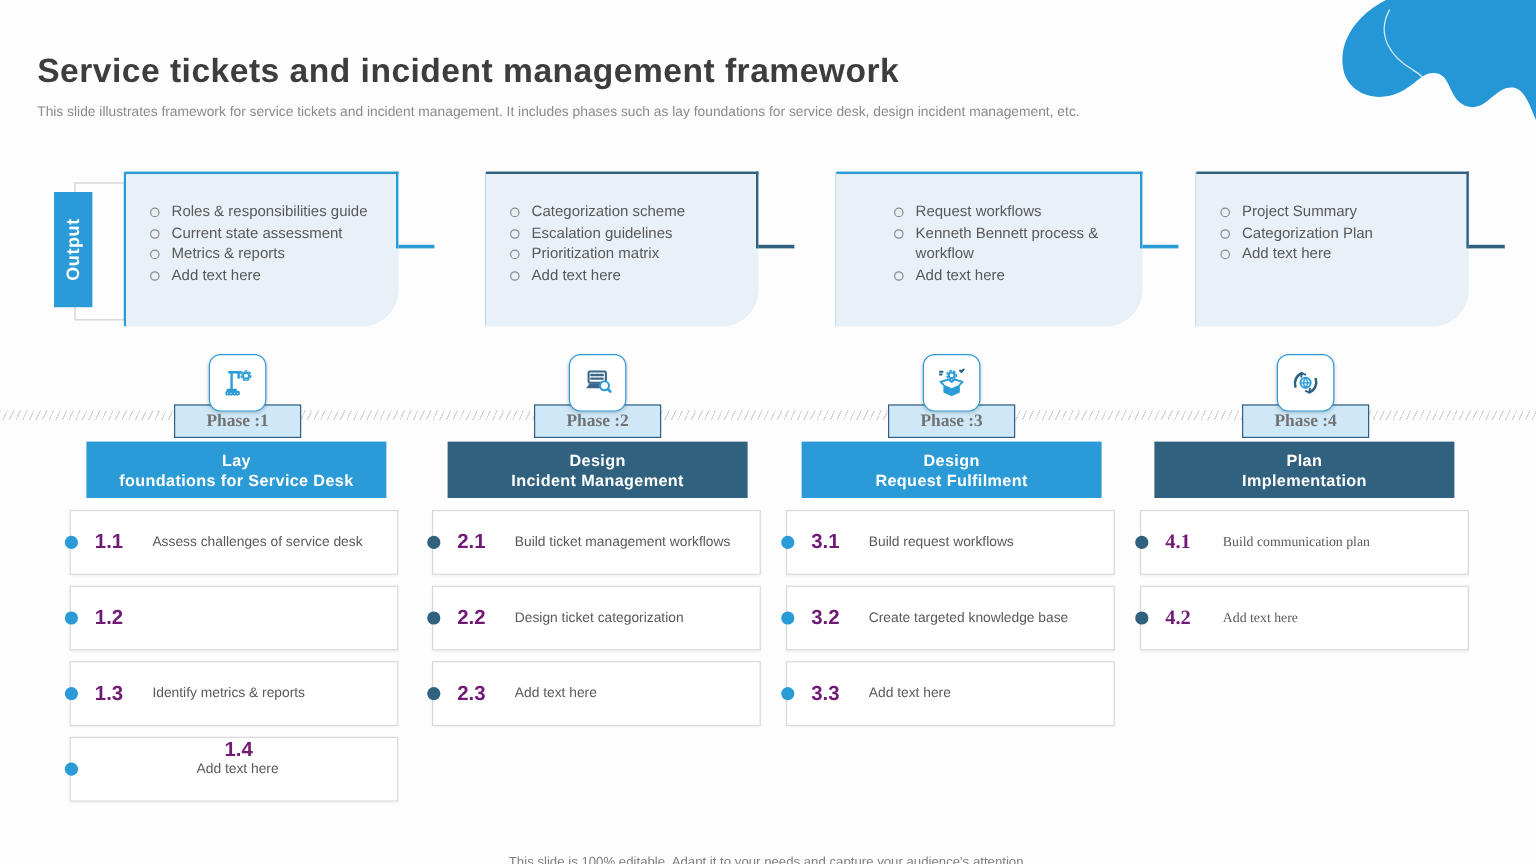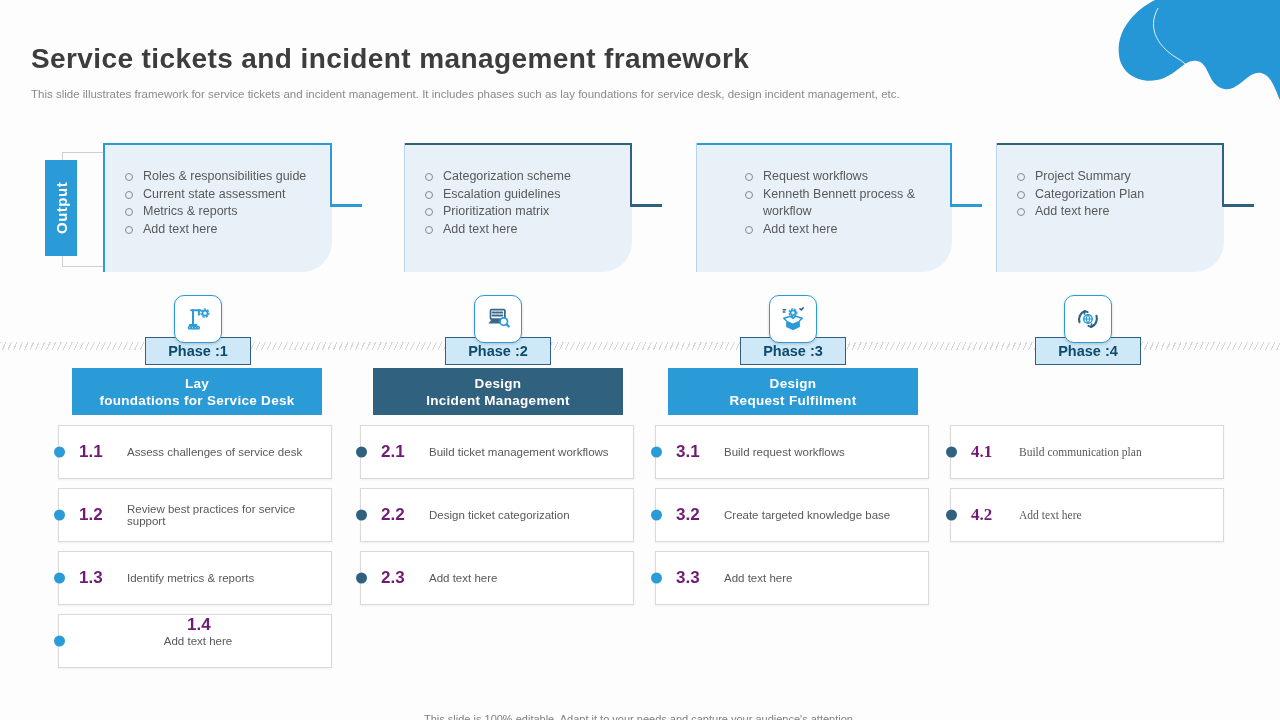--- a/index.html
+++ b/index.html
@@ -48,21 +48,21 @@
     background:#fff; border:1.6px solid #2b9bd7; border-radius:10px;
     box-shadow:0 1px 3px rgba(0,0,0,.18);
     display:flex; align-items:center; justify-content:center;
   }
   .picon.c0 { left:174px; } .picon.c1 { left:474px; } .picon.c2 { left:769px; } .picon.c3 { left:1064px; }
 
   .plabel {
     position:absolute; top:337px; width:104px; height:26px; z-index:1;
     background:#cfe8f7; border:1.5px solid #2f5f83;
     display:flex; align-items:center; justify-content:center;
-    font-weight:bold; font-size:14.5px; color:#0c4a6e;
+    font-weight:bold; font-size:14.5px; color:#737373;font-family:Liberation Serif, serif;
   }
   .plabel.c0 { left:145px; } .plabel.c1 { left:445px; } .plabel.c2 { left:740px; } .plabel.c3 { left:1035px; }
 
   .phead {
     position:absolute; top:368px; width:250px; height:47px;
     color:#fff; font-weight:bold; font-size:13.5px; line-height:17px; letter-spacing:.3px;
     text-align:center; display:flex; flex-direction:column; justify-content:center;
   }
   .phead.a-bright { background:#2b9bd7; } .phead.a-dark { background:#30617f; }
   .phead.c0 { left:72px; } .phead.c1 { left:373px; } .phead.c2 { left:668px; } .phead.c3 { left:962px; }
@@ -234,30 +234,33 @@
     <div>foundations for Service Desk</div>
   </div>
   <div class="phead c1 a-dark">
     <div>Design</div>
     <div>Incident Management</div>
   </div>
   <div class="phead c2 a-bright">
     <div>Design</div>
     <div>Request Fulfilment</div>
   </div>
+  <div class="phead c3 a-dark">
+    <div>Plan</div>
+    <div>Implementation</div>
+  </div>
 
   <div class="card c0 r0 a-bright">
     <span class="dot"></span>
     <span class="num">1.1</span>
     <span class="txt">Assess challenges of service desk</span>
   </div>
   <div class="card c0 r1 a-bright">
     <span class="dot"></span>
     <span class="num">1.2</span>
-    <span class="txt">Review best practices for service support</span>
   </div>
   <div class="card c0 r2 a-bright">
     <span class="dot"></span>
     <span class="num">1.3</span>
     <span class="txt">Identify metrics &amp; reports</span>
   </div>
   <div class="card c0 r3 a-bright">
     <span class="dot"></span>
     <span class="num">1.4</span>
     <span class="txt">Add text here</span>

